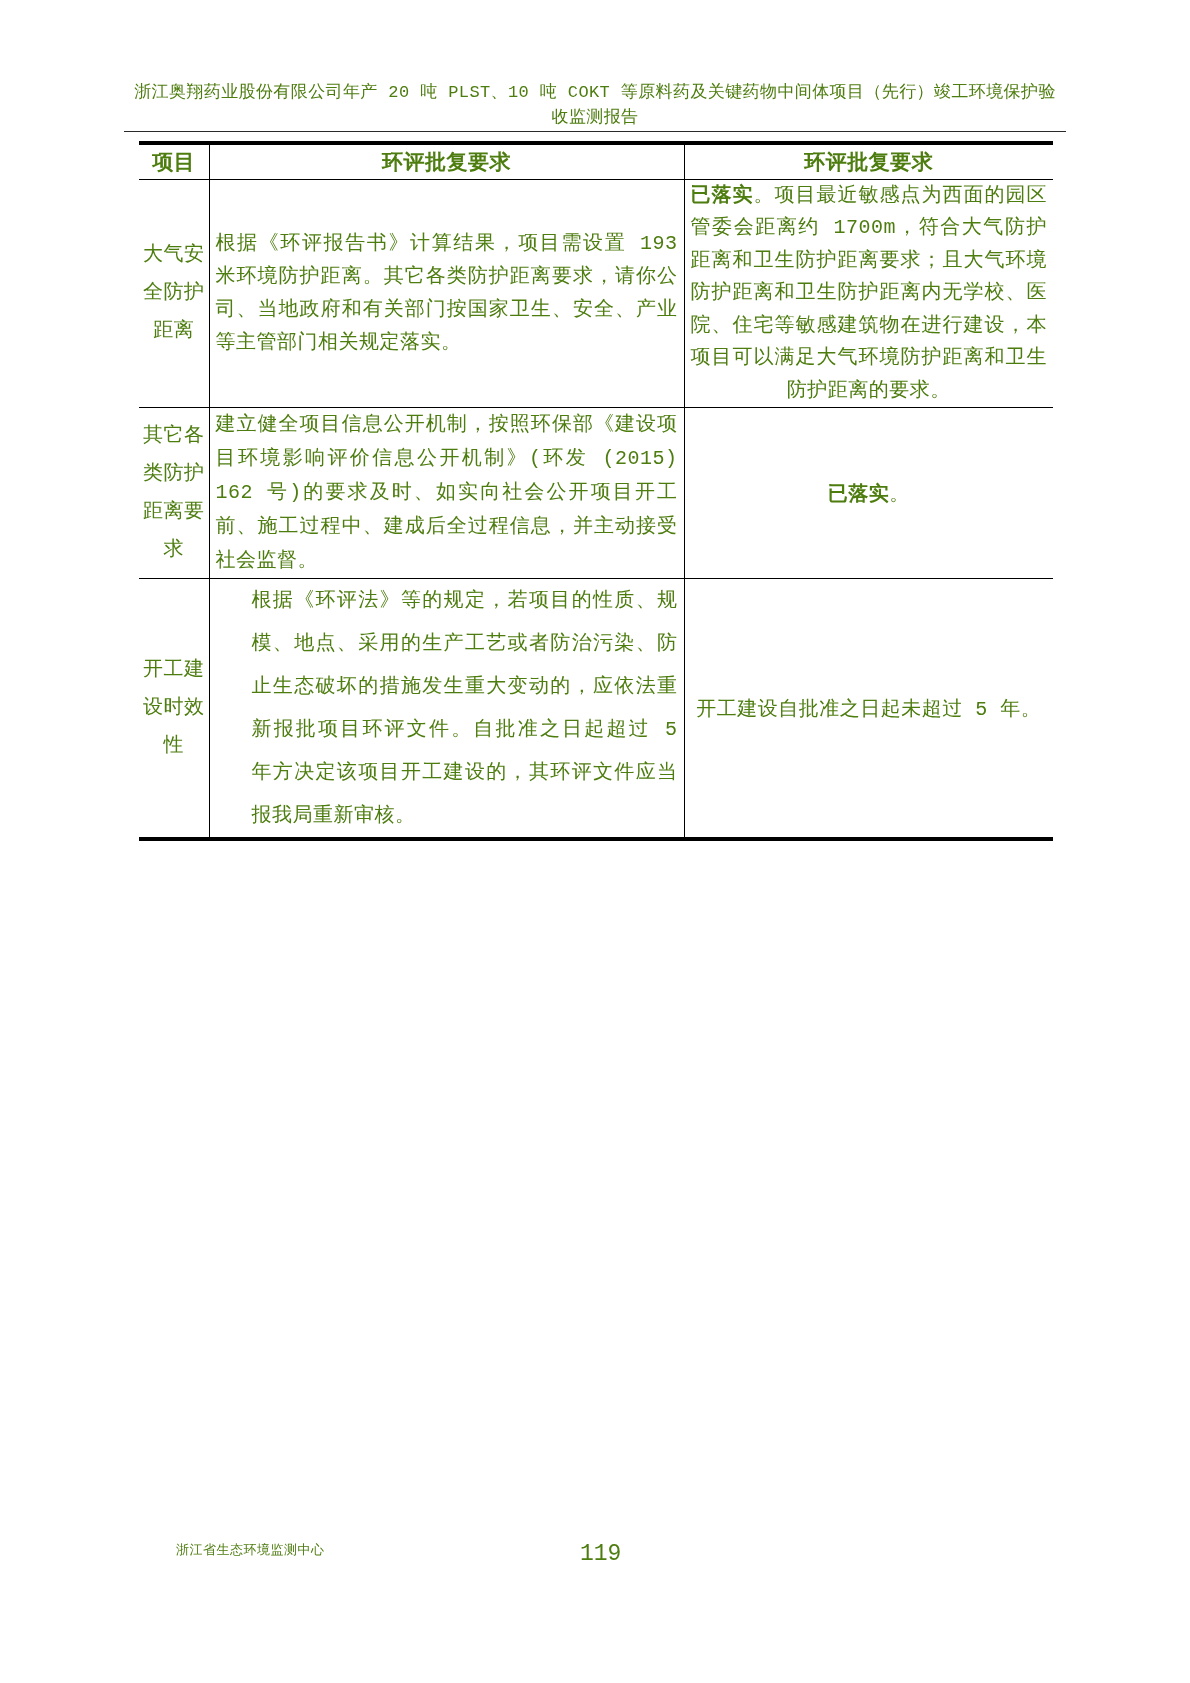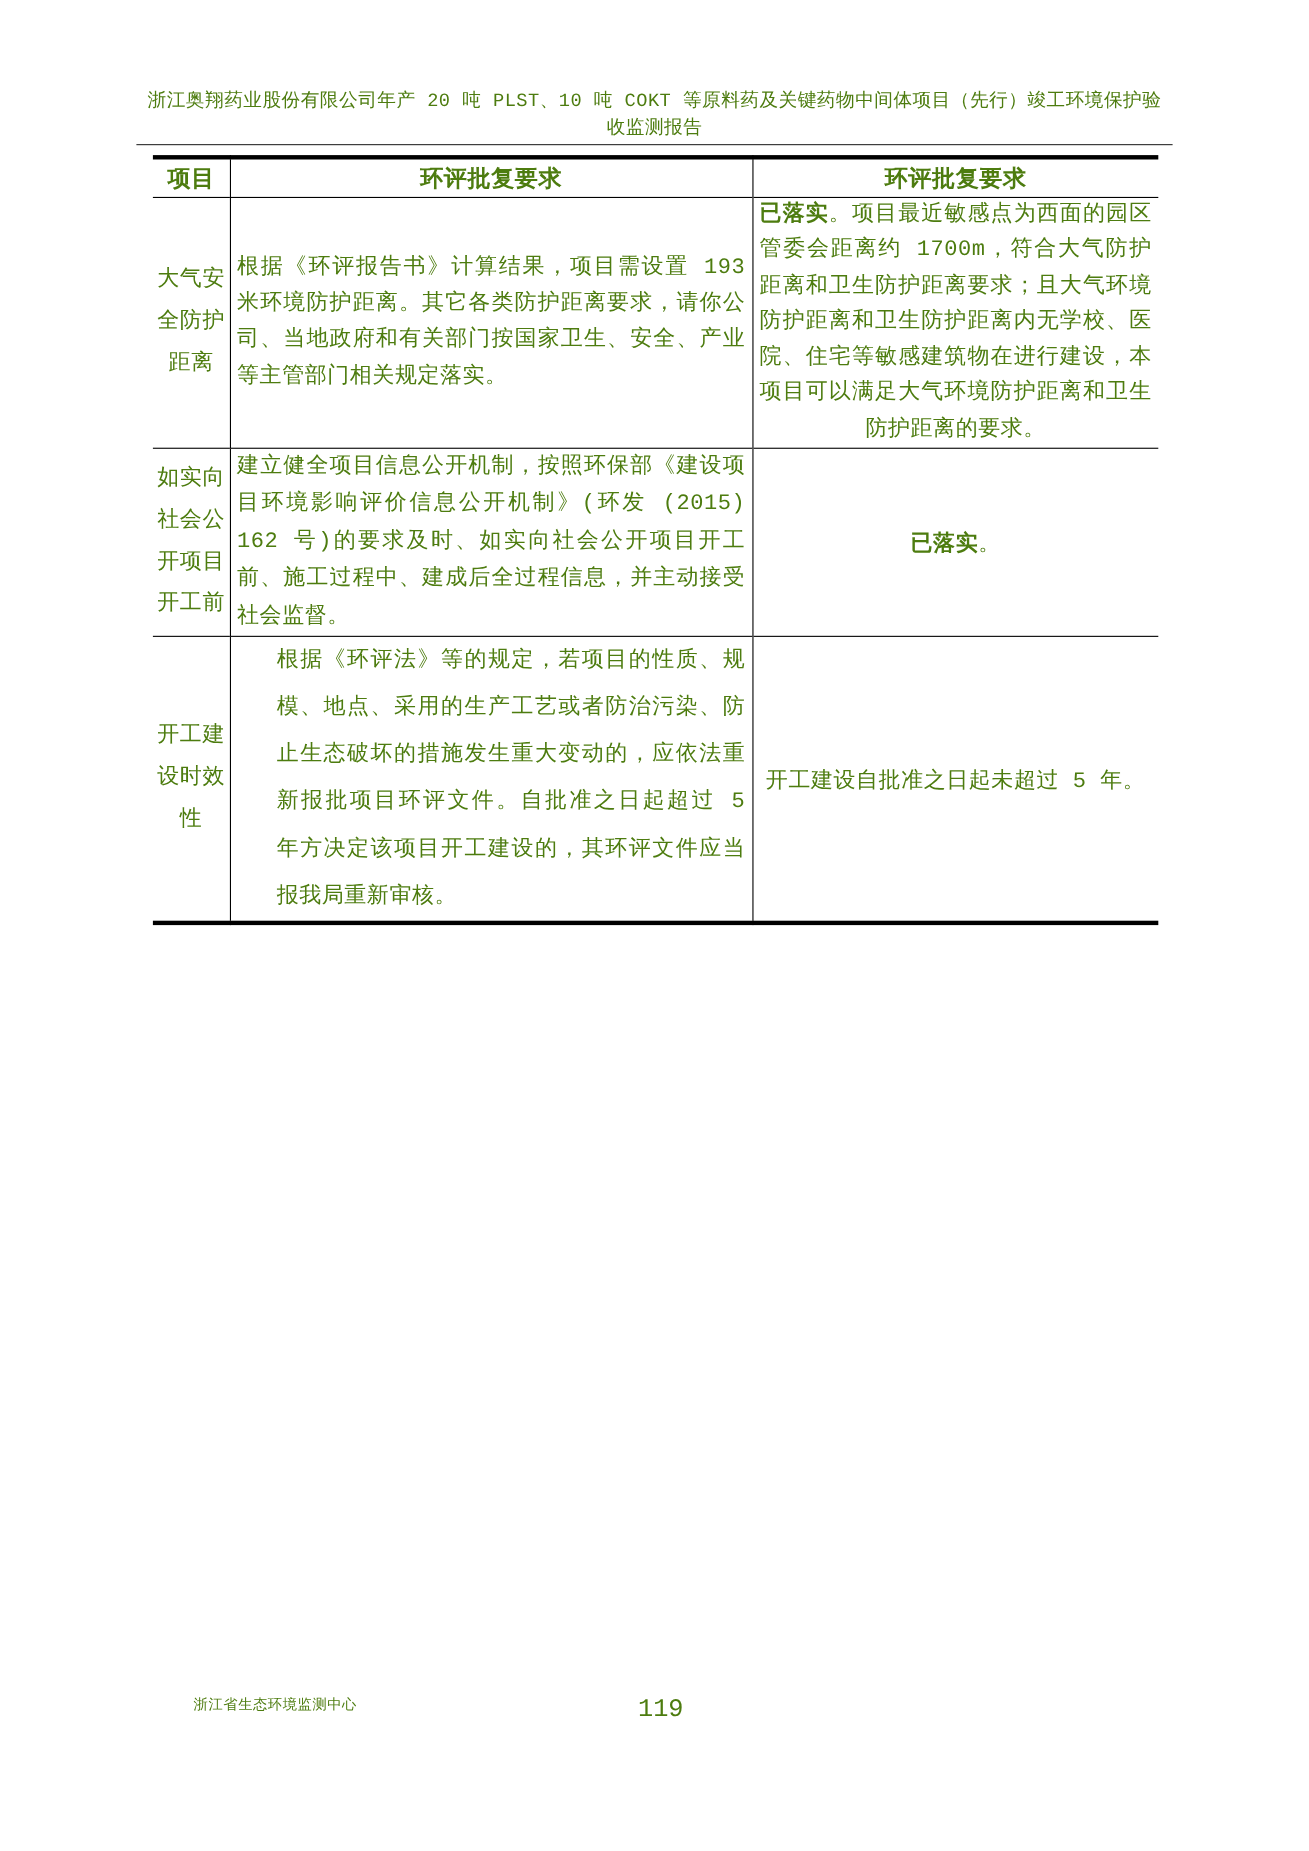--- a/index.html
+++ b/index.html
@@ -120,21 +120,21 @@
     </thead>
     <tbody>
       <tr class="r1">
         <td class="item-cell">大气安全防护距离</td>
         <td class="req-cell">根据《环评报告书》计算结果，项目需设置 193 米环境防护距离。其它各类防护距离要求，请你公司、当地政府和有关部门按国家卫生、安全、产业等主管部门相关规定落实。</td>
         <td class="status-cell">
           <div class="status-justify"><span class="bold-run">已落实</span><span>。项目最近敏感点为西面的园区管委会距离约 1700m，符合大气防护距离和卫生防护距离要求；且大气环境防护距离和卫生防护距离内无学校、医院、住宅等敏感建筑物在进行建设，本项目可以满足大气环境防护距离和卫生防护距离的要求。</span></div>
         </td>
       </tr>
       <tr class="r2">
-        <td class="item-cell">如实向社会公开项目开工前</td>
+        <td class="item-cell">其它各类防护距离要求</td>
         <td class="req-cell">建立健全项目信息公开机制，按照环保部《建设项目环境影响评价信息公开机制》(环发 (2015) 162 号)的要求及时、如实向社会公开项目开工前、施工过程中、建成后全过程信息，并主动接受社会监督。</td>
         <td class="status-cell">
           <div class="status-center"><span class="bold-run">已落实</span><span>。</span></div>
         </td>
       </tr>
       <tr class="r3">
         <td class="item-cell">开工建设时效性</td>
         <td class="req-cell">根据《环评法》等的规定，若项目的性质、规模、地点、采用的生产工艺或者防治污染、防止生态破坏的措施发生重大变动的，应依法重新报批项目环评文件。自批准之日起超过 5 年方决定该项目开工建设的，其环评文件应当报我局重新审核。</td>
         <td class="status-cell">
           <div class="status-center"><span class="bold-run"></span><span>开工建设自批准之日起未超过 5 年。</span></div>

